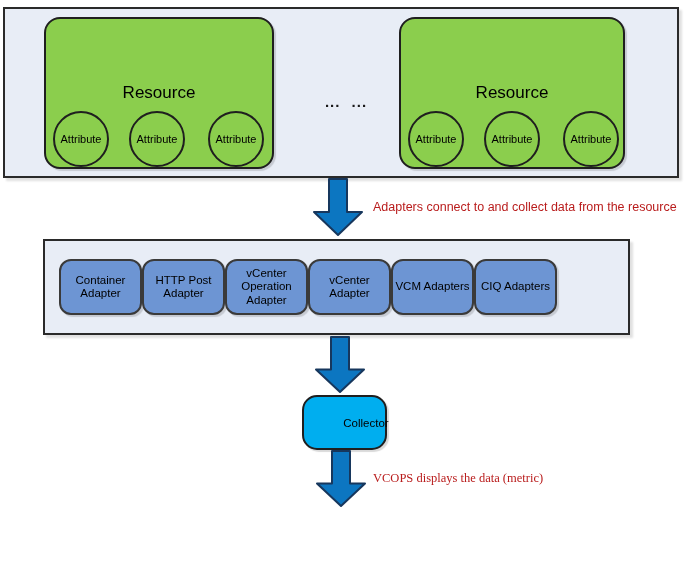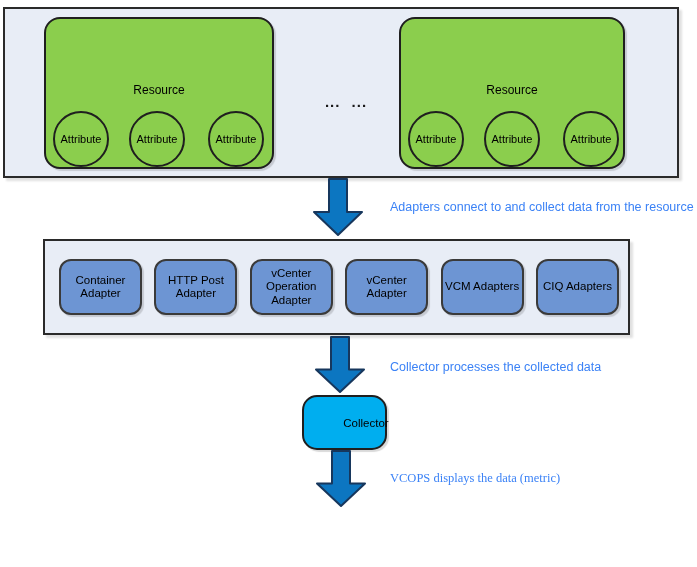--- a/index.html
+++ b/index.html
@@ -21,35 +21,35 @@
   }
 
   
   .panel {
     position:absolute; background:var(--panel_fill);
     border:2px solid var(--panel_border);
     box-shadow:3px 3px 2px rgba(0,0,0,0.12);
   }
   .resources-panel { left:3px; top:7px; width:676px; height:171px; }
   .adapters-panel  { left:43px; top:239px; width:587px; height:96px;
-    display:flex; align-items:center; justify-content:space-between;
+    display:flex; align-items:center; 
     padding:0 9px 0 14px; }
 
   
   .resource-box {
     position:absolute; top:8px; height:152px;
     background:var(--resource_green);
     border:2px solid var(--shape_border); border-radius:16px;
     box-shadow:2px 2px 1px rgba(0,0,0,0.15);
   }
   .resource-1 { left:39px;  width:230px; }
   .resource-2 { left:394px; width:226px; }
   .resource-label {
     position:absolute; top:64px; left:0; right:0;
-    text-align:center; font-size:12px;
+    text-align:center; font-size:17px;
   }
   .attr-circle {
     position:absolute; bottom:0; width:56px; height:56px;
     border:2px solid var(--shape_border); border-radius:50%;
     display:flex; align-items:center; justify-content:center;
     font-size:11px;
   }
   .attr-1 { left:7px; }
   .attr-2 { left:83px; }
   .attr-3 { left:162px; }
@@ -71,22 +71,22 @@
     box-shadow:2px 2px 1px rgba(0,0,0,0.15);
   }
 
   
   .arrow { position:absolute; overflow:visible; }
   .arrow-1 { left:312px; top:178px; width:52px; height:60px; }
   .arrow-2 { left:314px; top:336px; width:52px; height:59px; }
   .arrow-3 { left:315px; top:450px; width:52px; height:59px; }
 
   .flow-label {
-    position:absolute; left:390px; white-space:nowrap;
-    font-size:12.5px; color:#3b82f6;
+    position:absolute; left:373px; white-space:nowrap;
+    font-size:12.5px; color:#b91c1c;
   }
   .flow-label-1 { top:200px; }
   .flow-label-2 { top:360px; }
   .flow-label-3 { top:471px;font-family:Liberation Serif, serif; }
 
   
   .node {
     position:absolute;
     border:2px solid var(--shape_border); border-radius:15px;
     display:flex; align-items:center; justify-content:center;
@@ -135,21 +135,20 @@
 Adapter</div>
     <div class="adapter-box">vCenter
 Adapter</div>
     <div class="adapter-box">VCM Adapters</div>
     <div class="adapter-box">CIQ Adapters</div>
   </div>
 
   <svg class="arrow arrow-2" viewBox="0 0 52 60" preserveAspectRatio="none">
     <polygon points="17,1 35,1 35,34 50,34 26,57 2,34 17,34" fill="var(--arrow_blue)" stroke="var(--arrow_edge)" stroke-width="2" stroke-linejoin="round"></polygon>
   </svg>
-  <div class="flow-label flow-label-2">Collector processes the collected data</div>
 
   <div class="node collector-node">Collector</div>
 
   <svg class="arrow arrow-3" viewBox="0 0 52 60" preserveAspectRatio="none">
     <polygon points="17,1 35,1 35,34 50,34 26,57 2,34 17,34" fill="var(--arrow_blue)" stroke="var(--arrow_edge)" stroke-width="2" stroke-linejoin="round"></polygon>
   </svg>
   <div class="flow-label flow-label-3">VCOPS displays the data (metric)</div>
 
   <div class="node vcops-node">VCOPS</div>
 

